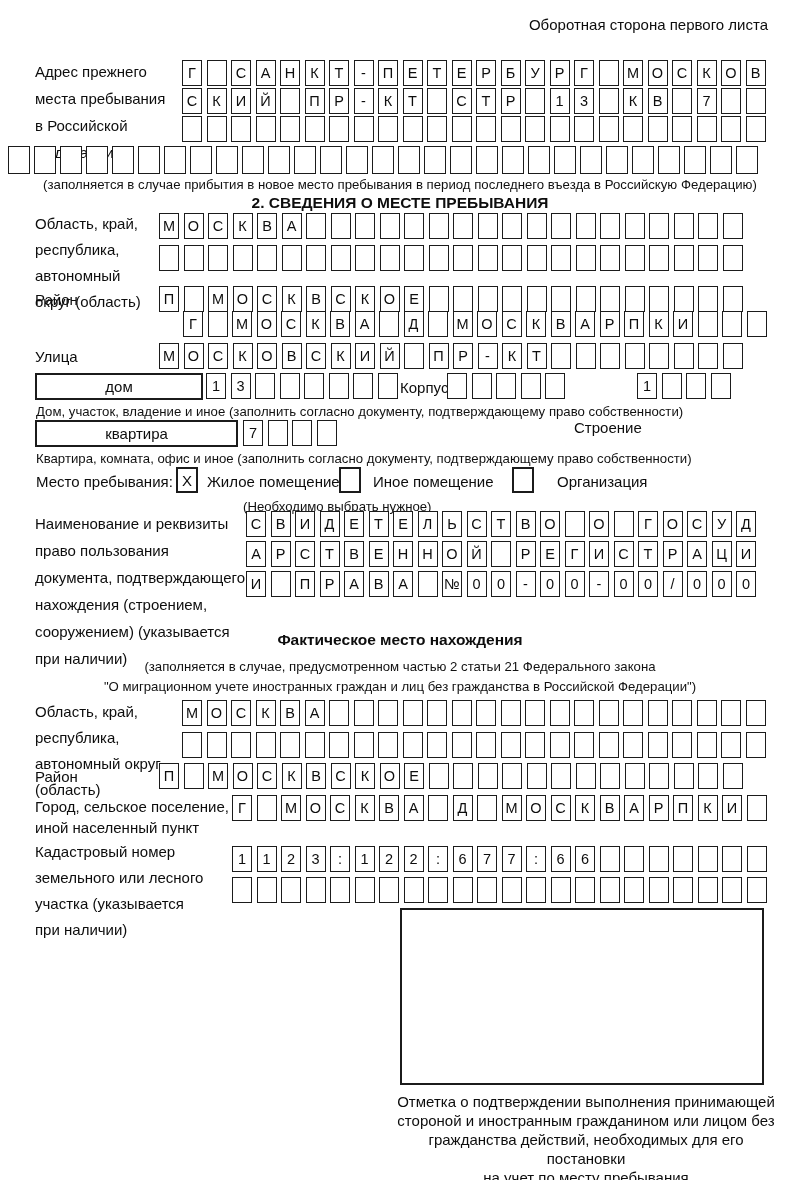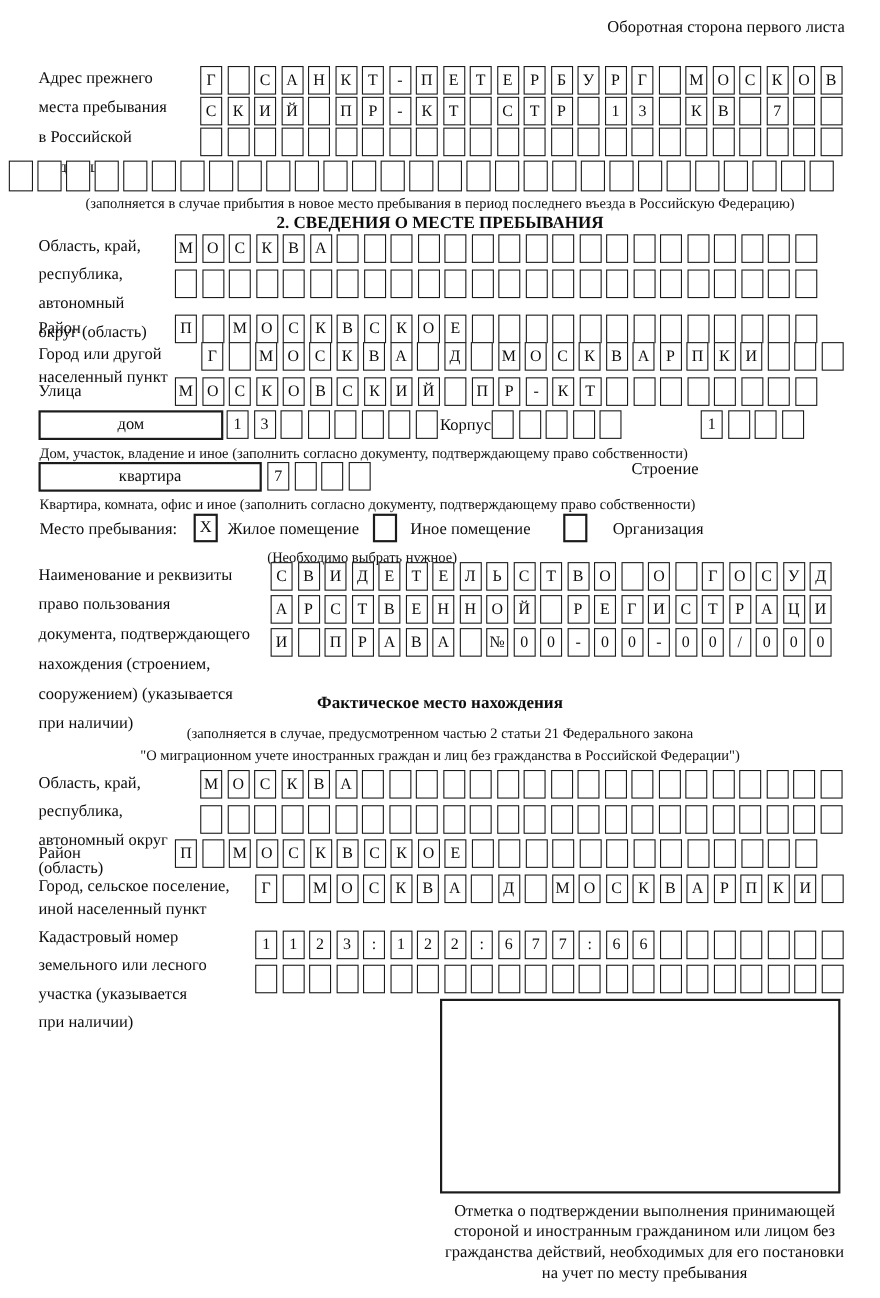--- a/index.html
+++ b/index.html
@@ -1,18 +1,18 @@
 <!DOCTYPE html>
 <html><head>
 <meta charset="utf-8">
 <style>
   html,body{margin:0;padding:0;background:#fff;}
   .page{
     position:relative;width:800px;height:1180px;background:#fff;color:#0d0d0d;
-    font-family:Liberation Serif, serif;overflow:hidden;
+    font-family:Liberation Sans, sans-serif;overflow:hidden;
   }
   .abs{position:absolute;}
   .cellrow{position:absolute;display:flex;gap:4.5px;}
   .cell{
     width:20px;height:26px;box-sizing:border-box;border:1.6px solid #1b1b1b;
     display:flex;align-items:center;justify-content:center;
     font-size:14.5px;line-height:1;background:#fff;
   }
   .cellrow.wide{gap:4px;}
   .cellrow.wide .cell{width:22px;height:28px;}
@@ -239,24 +239,20 @@
       <span class="cell"></span>
       <span class="cell"></span>
       <span class="cell"></span>
       <span class="cell"></span>
       <span class="cell"></span>
       <span class="cell"></span>
       <span class="cell"></span>
       <span class="cell"></span>
     </div>
 
-  <div class="abs label lh21" style="left:35px;top:312px;">
-      <div>Город или другой</div>
-      <div>населенный пункт</div>
-    </div>
   <div class="cellrow" style="left:183px;top:311px;">
       <span class="cell">Г</span>
       <span class="cell"></span>
       <span class="cell">М</span>
       <span class="cell">О</span>
       <span class="cell">С</span>
       <span class="cell">К</span>
       <span class="cell">В</span>
       <span class="cell">А</span>
       <span class="cell"></span>

